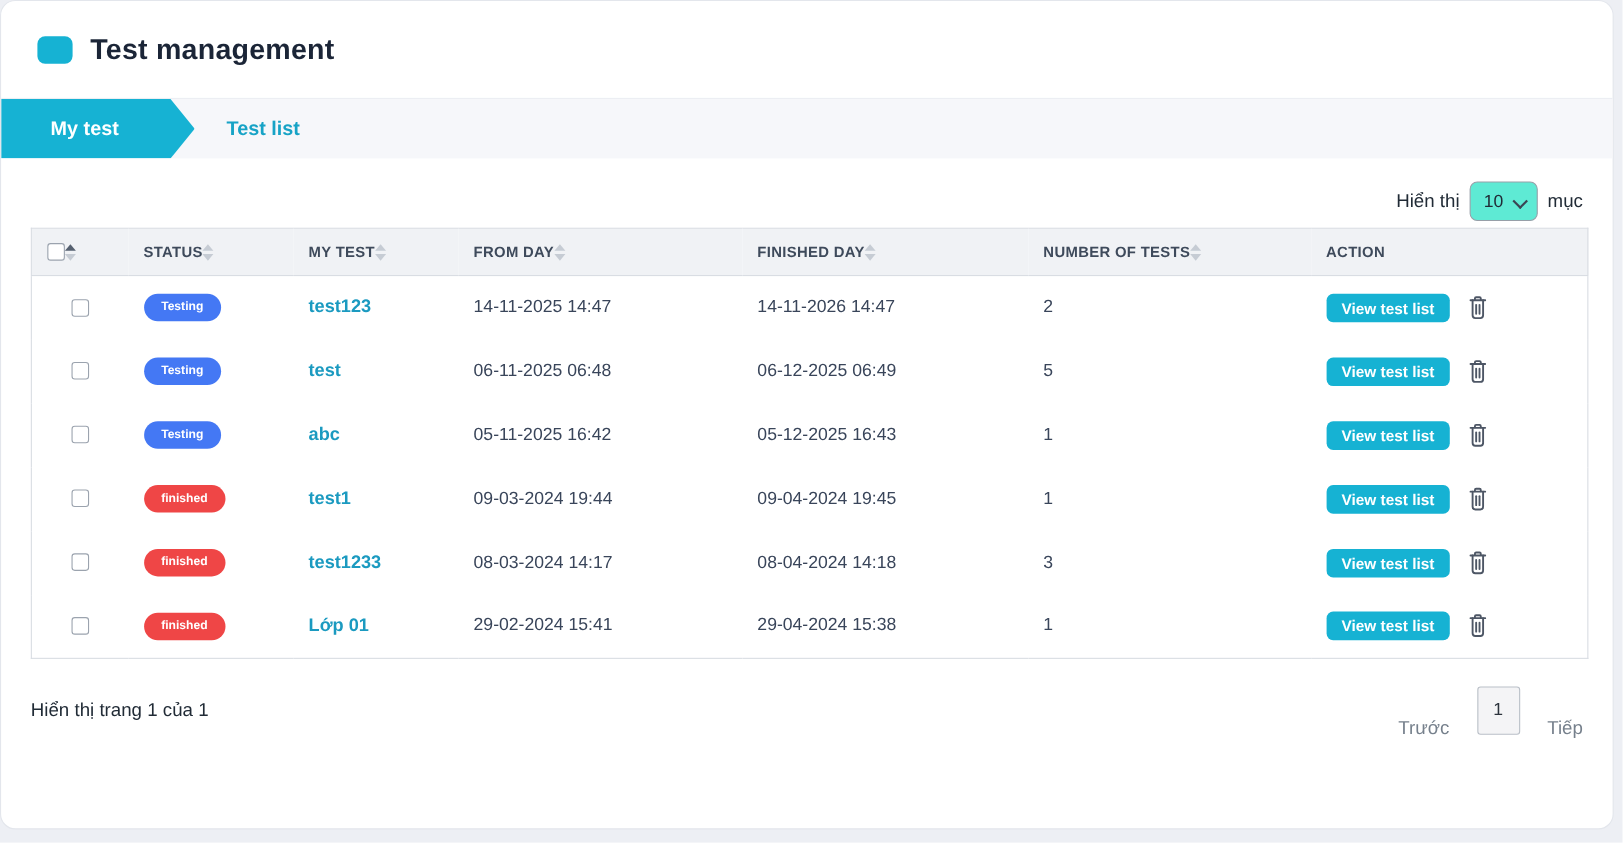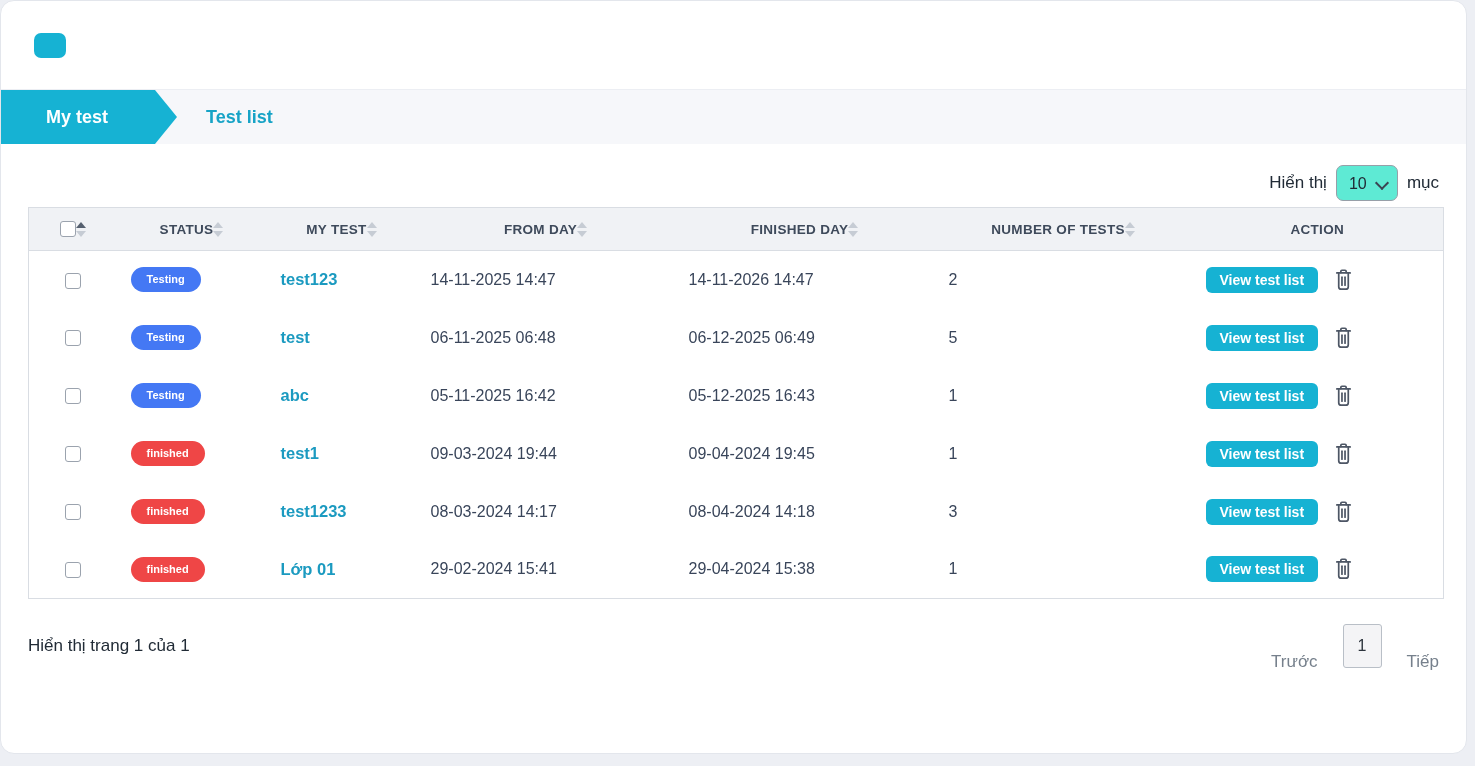--- a/index.html
+++ b/index.html
@@ -93,21 +93,21 @@
   }
   
   table{border-collapse:collapse;width:1416px;margin-top:6px;table-layout:fixed;}
   .tbl{border:1px solid var(--border);}
   thead th{
     background:#f0f2f5;height:43px;padding:0 14px;
     border-bottom:1px solid var(--border);
     font-size:13.5px;font-weight:700;color:var(--th-text);
     text-align:left;letter-spacing:.3px;cursor:pointer;
   }
-  th .th-inner{display:flex;align-items:center;justify-content:center;}
+  th .th-inner{display:flex;align-items:center;justify-content:flex-start;}
   .sorts{display:inline-flex;flex-direction:column;gap:3px;}
   .arr{width:0;height:0;border-left:5px solid transparent;border-right:5px solid transparent;}
   .arr-up{border-bottom:6px solid #c6ccd4;}
   .arr-down{border-top:6px solid #c6ccd4;}
   .sorts.asc .arr-up{border-bottom-color:#566170;}
   tbody td{
     height:58px;padding:0 14px;vertical-align:middle;
     font-size:16px;color:var(--body-text);background:#fff;
   }
   .col-check{text-align:center;}
@@ -148,20 +148,21 @@
     font-size:16px;color:#2c333c;cursor:pointer;
   }
 </style>
 </head>
 <body>
 
 <div class="card">
 
   <div class="card-header">
     <div class="title-icon"></div>
+    <div class="page-title">Test management</div>
   </div>
 
   <div class="tabbar">
     <div class="tab-active">
       <span>My test</span>
     </div>
     <div class="tab-plain">
       <span>Test list</span>
     </div>
   </div>

